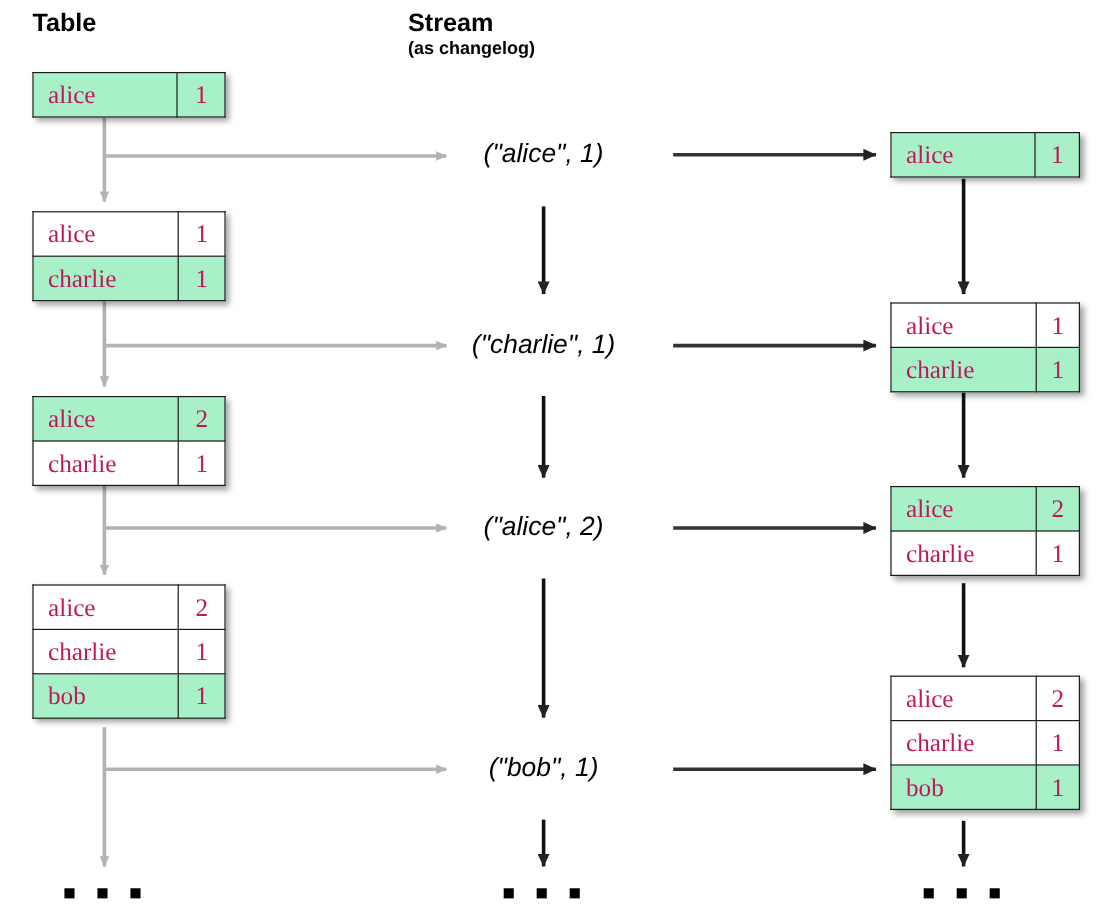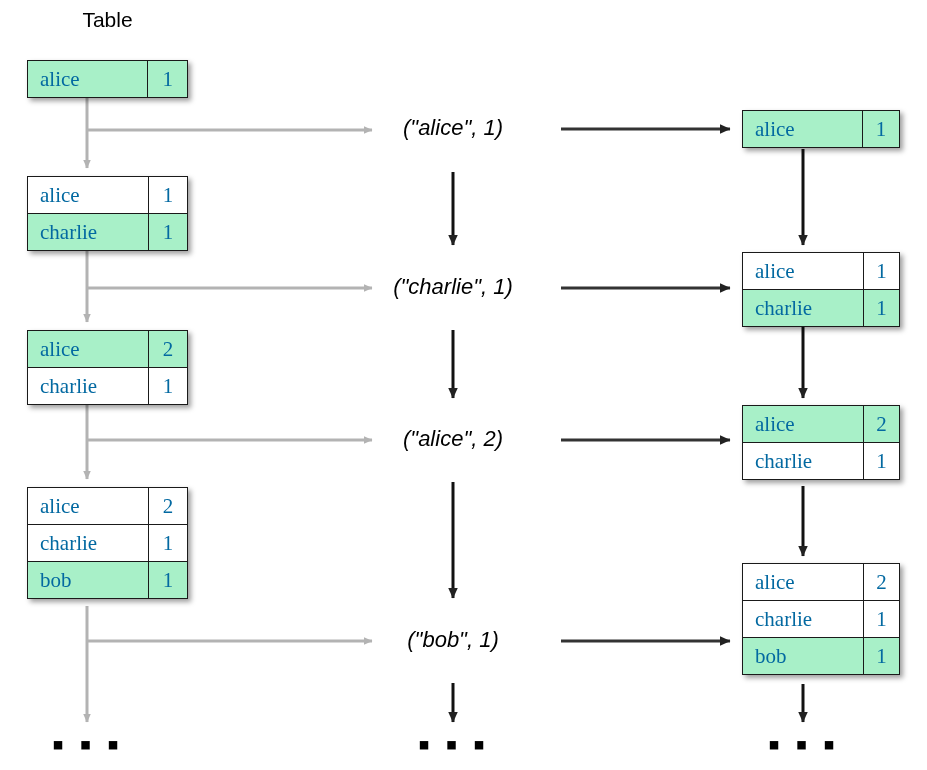--- a/index.html
+++ b/index.html
@@ -10,23 +10,22 @@
   #canvas {
     position: relative;
     width: 927px;
     height: 770px;
     background: #ffffff;
     font-family: "Liberation Sans", sans-serif;
     overflow: hidden;
   }
   .col-header {
     position: absolute;
-    text-align: center;
-    font-family: "Liberation Sans", sans-serif;
-    font-weight: normal;
+    font-family: "Liberation Sans", sans-serif;
+    font-weight: bold;
     color: #000000;
     line-height: 1.15;
   }
   .col-header .main {
     display: block;
     font-size: 21px;
   }
   .col-header .sub {
     display: block;
     font-size: 15px;
@@ -35,21 +34,21 @@
     position: absolute;
     border-collapse: collapse;
     border-spacing: 0;
     box-shadow: 3px 3px 5px rgba(0,0,0,0.38);
     background: #ffffff;
   }
   .tbl td {
     border: 1.5px solid #1a1a1a;
     font-family: "Liberation Serif", serif;
     font-size: 21px;
-    color: #0369a1;
+    color: #be185d;
     padding: 0;
     height: 36px;
     vertical-align: middle;
     background: #ffffff;
   }
   .tbl td.k {
     text-align: left;
     padding-left: 12px;
   }
   .tbl td.v {
@@ -133,20 +132,24 @@
       <line x1="803" y1="326" x2="803" y2="398" stroke="#111111" stroke-width="3" marker-end="url(#mk-black)"></line>
       <line x1="803" y1="486" x2="803" y2="556" stroke="#111111" stroke-width="3" marker-end="url(#mk-black)"></line>
       <line x1="803" y1="684" x2="803" y2="722" stroke="#111111" stroke-width="3" marker-end="url(#mk-black)"></line>
     </g>
   </svg>
 
   <div class="col-header" style="left:27px; top:8px; width:161px;">
     <span class="main">Table</span>
   </div>
 
+  <div class="col-header" style="left:340px; top:8px; width:230px;">
+    <span class="main">Stream</span>
+    <span class="sub">(as changelog)</span>
+  </div>
 
 
   <table class="tbl" style="left:27px; top:60px; width:161px;">
     <tbody>
         <tr class="hl">
       <td class="k" style="width:118px;">alice</td>
       <td class="v" style="width:43px;">1</td>
     </tr>
   </tbody>
     </table>

